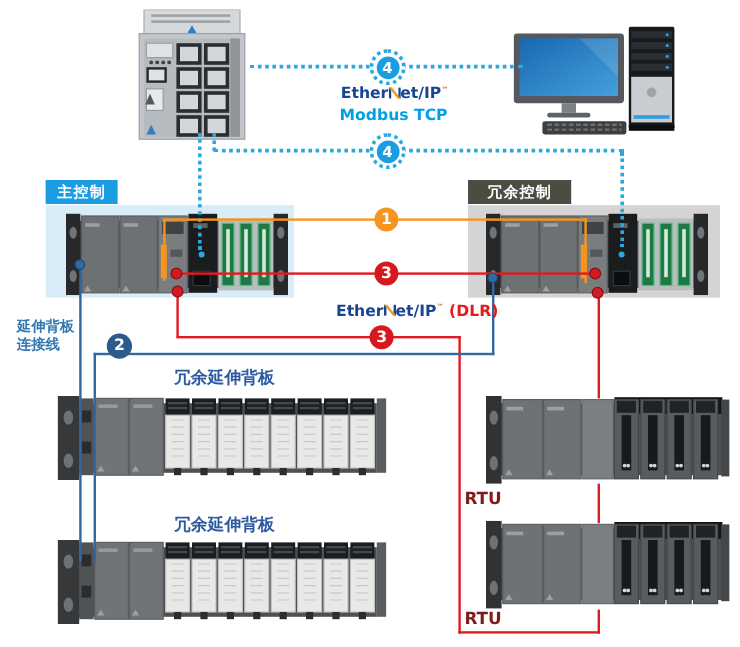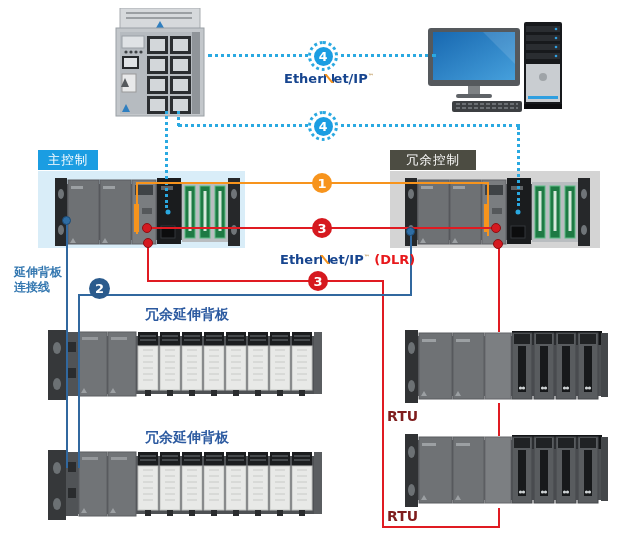--- a/index.html
+++ b/index.html
@@ -3,21 +3,21 @@
 <meta charset="utf-8">
 <style>
   html,body{margin:0;padding:0;background:#fff;}
   .stage{position:relative;width:617px;height:539px;background:#ffffff;overflow:hidden;
          font-family:"DejaVu Sans","Liberation Sans",sans-serif;}
   .abs{position:absolute;}
   
   .panel{position:absolute;}
   .panel-main{background:#d9edf8;}
   .panel-red{background:#d4d4d4;}
-  .zone-tag{position:absolute;color:#fff;font-size:12.5px;font-weight:normal;
+  .zone-tag{position:absolute;color:#fff;font-size:12.5px;font-weight:bold;
             display:flex;align-items:center;justify-content:center;letter-spacing:1px;}
   
   .ln{position:absolute;}
   .ln-orange{background:#f7941d;}
   .ln-red{background:#e01b22;}
   .ln-blue{background:#31689f;}
   .dot-h{position:absolute;height:0;border-top:3px dotted #2aa9e1;}
   .dot-v{position:absolute;width:0;border-left:3px dotted #2aa9e1;}
   
   .pdot{position:absolute;border-radius:50%;}
@@ -308,20 +308,21 @@
   <div class="badge badge-solid badge-red" style="left:308px;top:271px;">3</div>
   <div class="badge badge-navy" style="left:89px;top:278px;">2</div>
 
   <div class="eip" style="left:284px;top:71px;">
     <span>Ether</span><svg class="nmark" width="10" height="11" viewBox="0 0 10 11">
         <rect x="0" y="1" width="2" height="9" fill="#17458f"></rect>
         <rect x="8" y="1" width="2" height="9" fill="#17458f"></rect>
         <polygon points="0,1 2.6,1 10,10 7.4,10" fill="#f7941d"></polygon>
       </svg><span>et/IP</span><sup>™</sup>
   </div>
+  <div class="modbus" style="left:283px;top:89px;">Modbus TCP</div>
 
   <div class="eip" style="left:280px;top:252px;">
     <span>Ether</span><svg class="nmark" width="10" height="11" viewBox="0 0 10 11">
         <rect x="0" y="1" width="2" height="9" fill="#17458f"></rect>
         <rect x="8" y="1" width="2" height="9" fill="#17458f"></rect>
         <polygon points="0,1 2.6,1 10,10 7.4,10" fill="#f7941d"></polygon>
       </svg><span>et/IP</span><sup>™</sup>
     <span class="dlr">(DLR)</span>
   </div>
 

